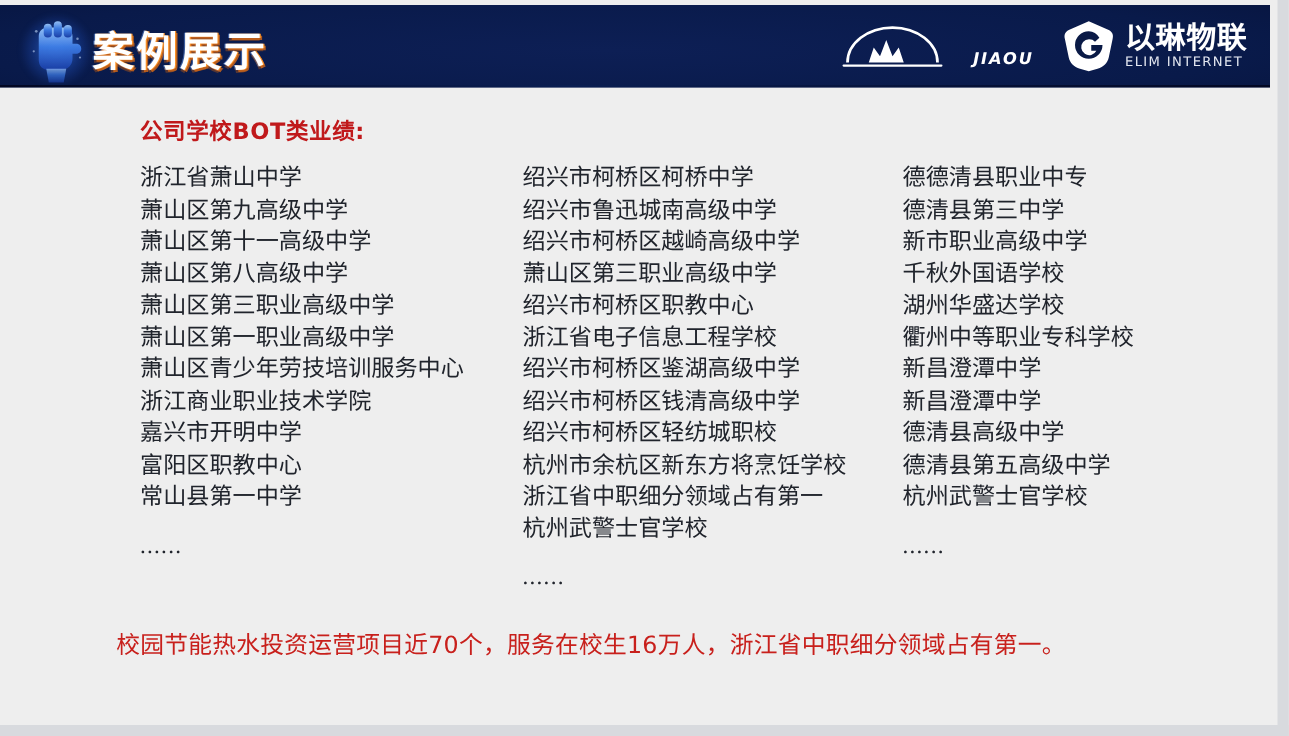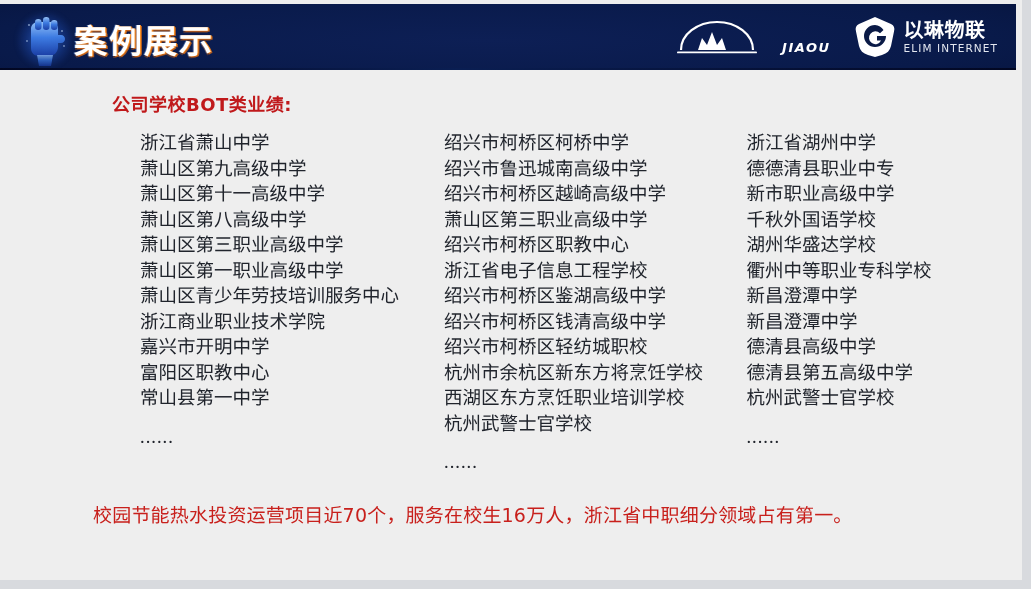--- a/index.html
+++ b/index.html
@@ -115,21 +115,21 @@
   }
   .logo-elim .elim-text {
     display: flex;
     flex-direction: column;
     justify-content: center;
     line-height: 1.05;
   }
   .logo-elim .elim-cn {
     font-family: "DejaVu Sans", "Liberation Sans", sans-serif;
     font-weight: bold;
-    font-size: 20px;
+    font-size: 24px;
     letter-spacing: 0.5px;
     color: #ffffff;
   }
   .logo-elim .elim-en {
     font-family: "DejaVu Sans", "Liberation Sans", sans-serif;
     font-size: 10.5px;
     letter-spacing: 1.1px;
     color: #e3e7f0;
     margin-top: 2px;
   }
@@ -149,21 +149,20 @@
   .columns {
     position: absolute;
     left: 112px;
     top: 131px;
     width: 860px;
     display: flex;
   }
   .col {
     display: flex;
     flex-direction: column;
-    margin-left: 28px;
   }
   .col-1 { width: 306px; }
   .col-2 { width: 304px; }
   .col-3 { width: 250px; }
 
   .school {
     font-family: "Liberation Serif", "DejaVu Serif", serif;
     font-size: 18.5px;
     line-height: 25.5px;
     color: #20242c;
@@ -273,28 +272,28 @@
       <div class="school">绍兴市柯桥区柯桥中学</div>
       <div class="school">绍兴市鲁迅城南高级中学</div>
       <div class="school">绍兴市柯桥区越崎高级中学</div>
       <div class="school">萧山区第三职业高级中学</div>
       <div class="school">绍兴市柯桥区职教中心</div>
       <div class="school">浙江省电子信息工程学校</div>
       <div class="school">绍兴市柯桥区鉴湖高级中学</div>
       <div class="school">绍兴市柯桥区钱清高级中学</div>
       <div class="school">绍兴市柯桥区轻纺城职校</div>
       <div class="school">杭州市余杭区新东方将烹饪学校</div>
-      <div class="school">西湖区东方烹饪职业培训学校</div>
+      <div class="school">浙江省中职细分领域占有第一</div>
       <div class="school">杭州武警士官学校</div>
       <div class="dots">......</div>
     </div>
 
     <div class="col col-3">
-      <div class="school">浙江省湖州中学</div>
       <div class="school">德德清县职业中专</div>
+      <div class="school">德清县第三中学</div>
       <div class="school">新市职业高级中学</div>
       <div class="school">千秋外国语学校</div>
       <div class="school">湖州华盛达学校</div>
       <div class="school">衢州中等职业专科学校</div>
       <div class="school">新昌澄潭中学</div>
       <div class="school">新昌澄潭中学</div>
       <div class="school">德清县高级中学</div>
       <div class="school">德清县第五高级中学</div>
       <div class="school">杭州武警士官学校</div>
       <div class="dots">......</div>

